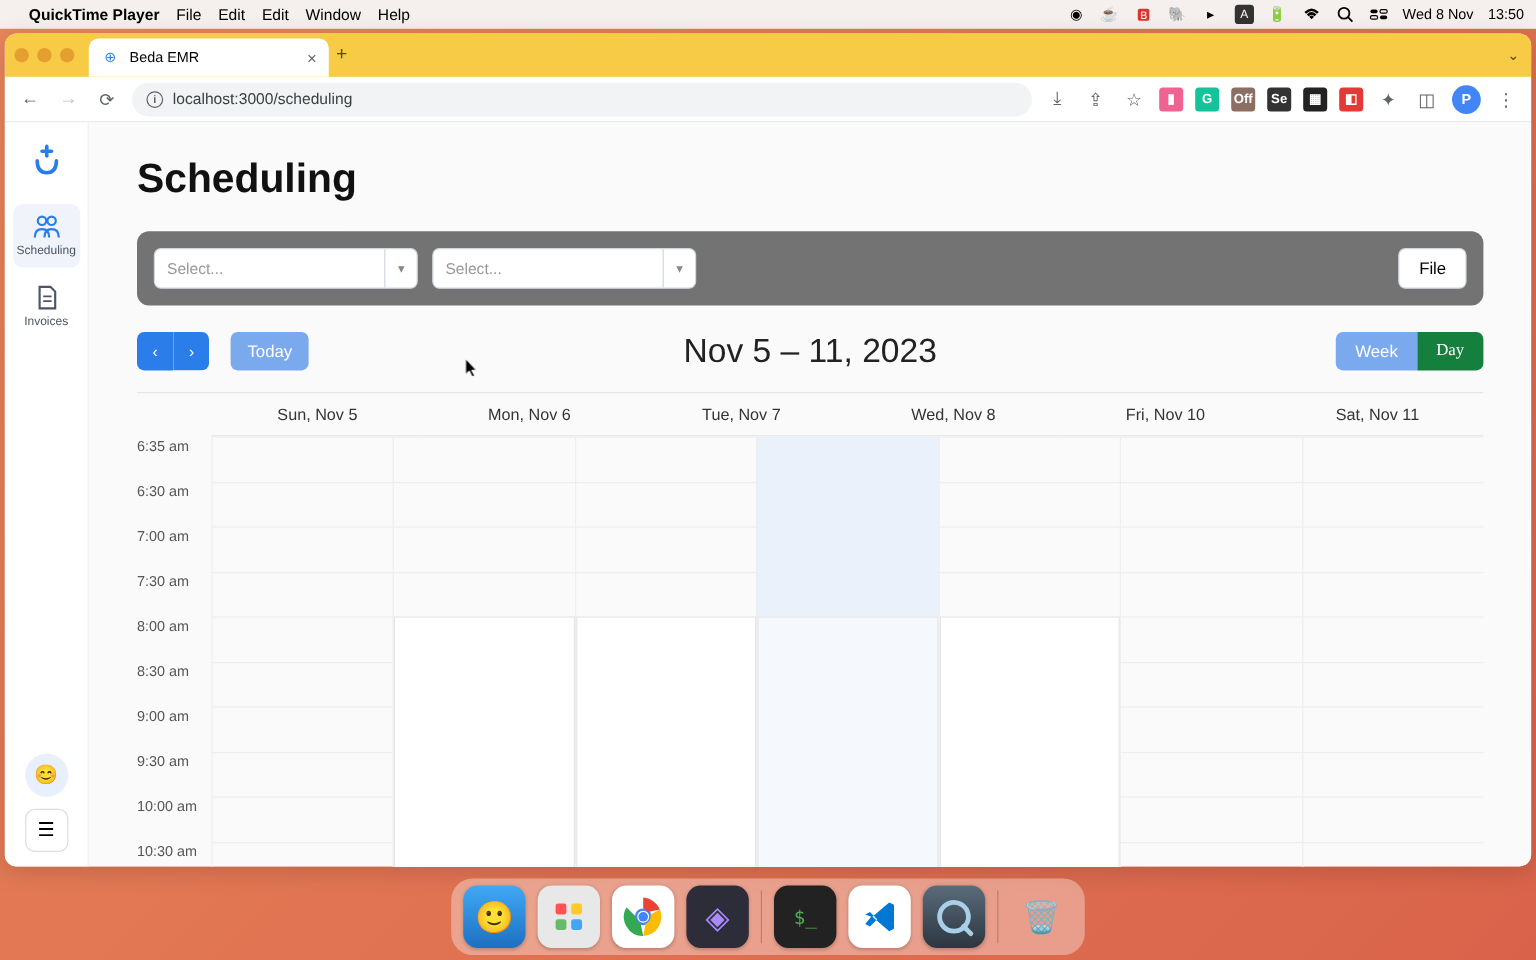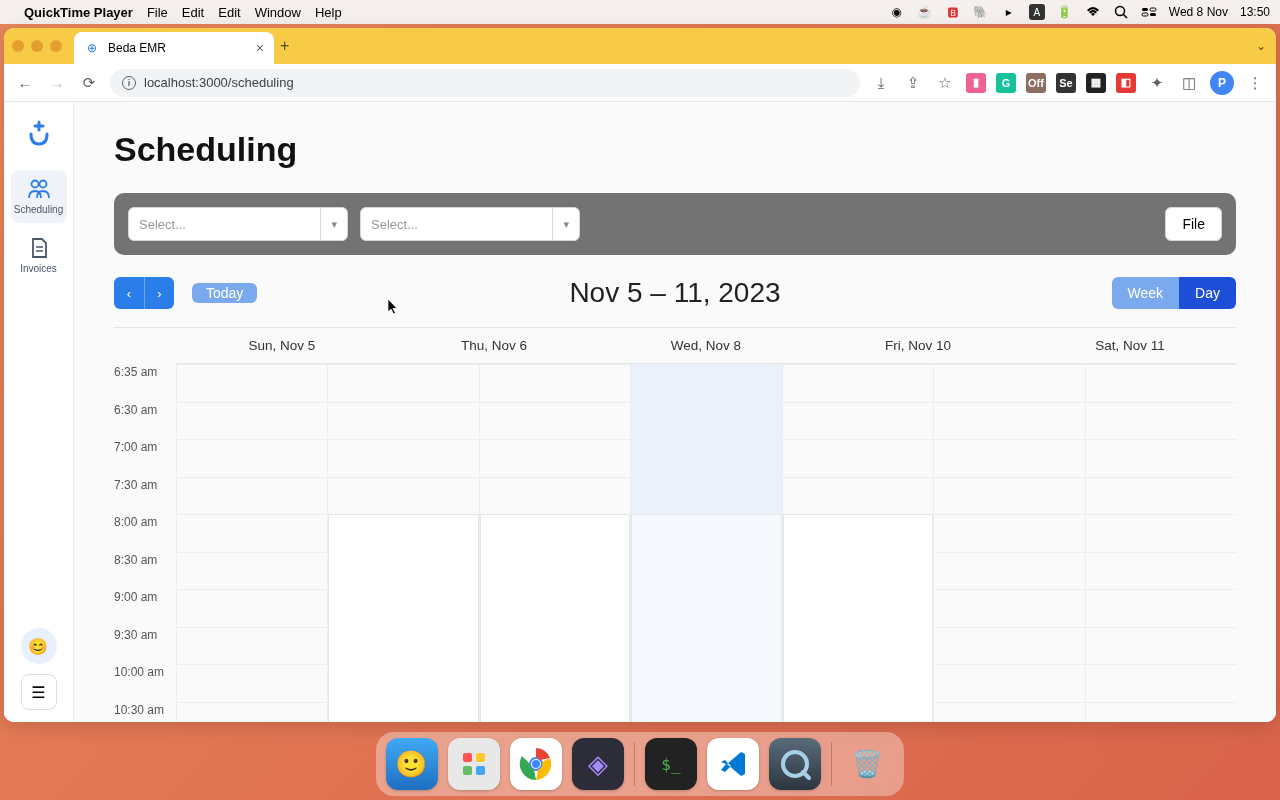--- a/index.html
+++ b/index.html
@@ -41,26 +41,26 @@
 .page-title { font-size: 34px; font-weight: 600; color: #111; margin-bottom: 24px; }
 .filter-bar { background: #737373; border-radius: 10px; padding: 14px; display: flex; align-items: center; gap: 12px; }
 .select { background: #fff; border: 1px solid #d0d7de; border-radius: 6px; height: 34px; width: 220px; display: flex; align-items: center; padding: 0 10px; color: #999; font-size: 13px; position: relative; cursor: pointer; }
 .select .caret { margin-left: auto; border-left: 1px solid #d0d7de; padding-left: 10px; color: #888; font-size: 11px; height: 100%; display:flex; align-items:center; }
 .reset-btn { margin-left: auto; background: #fff; border: 1px solid #d0d7de; border-radius: 6px; height: 34px; padding: 0 16px; font-size: 14px; cursor: pointer; }
 .cal-controls { display: flex; align-items: center; margin-top: 22px; gap: 18px; position: relative; }
 .nav-group { display: flex; }
 .nav-btn { width: 30px; height: 32px; background: #2b7de9; color: #fff; display: flex; align-items: center; justify-content: center; font-size: 13px; cursor: pointer; }
 .nav-btn:first-child { border-radius: 6px 0 0 6px; }
 .nav-btn:last-child { border-radius: 0 6px 6px 0; border-left: 1px solid rgba(255,255,255,0.3); }
-.today-btn { background: #7aa9ee; color: #fff; border-radius: 6px; height: 20px; padding: 0 14px; display: flex; align-items: center; font-size: 14px; cursor: pointer; }
+.today-btn { background: #7aa9ee; color: #fff; border-radius: 6px; height: 32px; padding: 0 14px; display: flex; align-items: center; font-size: 14px; cursor: pointer; }
 .range-title { position: absolute; left: 50%; transform: translateX(-50%); font-size: 28px; color: #222; }
 .view-group { margin-left: auto; display: flex; border-radius: 13px; }
 .view-btn { height: 32px; padding: 0 16px; display: flex; align-items: center; font-size: 14px; cursor: pointer; color: #fff; }
 .view-btn.week { background: #7aa9ee; border-radius: 6px 0 0 6px; }
-.view-btn.day { background: #1d4ed8; border-radius: 0 6px 6px 0; }
+.view-btn.day { background: #15803d; border-radius: 0 6px 6px 0; font-family: Liberation Serif, serif; }
 .calendar { margin-top: 18px; border-top: 1px solid #e5e5e5; }
 .day-header { display: flex; }
 .time-gutter-h { width: 62px; }
 .day-col-h { flex: 1; text-align: center; padding: 10px 0; font-size: 13.5px; color: #333; border-bottom: 1px solid #e5e5e5; }
 .cal-body { display: flex; position: relative; }
 .time-gutter { width: 62px; }
 .time-slot { height: 37.5px; font-size: 12px; color: #555; text-align: right; padding-right: 8px; display: flex; align-items: flex-start; border-top: 1px solid transparent; }
 .grid { flex: 1; display: flex; position: relative; }
 .day-col { flex: 1; border-left: 1px solid #eee; position: relative; }
 .day-col.today { background: #eaf1fb; }
@@ -212,21 +212,22 @@
         <div class="view-group">
           <div class="view-btn week">Week</div>
           <div class="view-btn day">Day</div>
         </div>
       </div>
 
       <div class="calendar">
         <div class="day-header">
           <div class="time-gutter-h"></div>
           <div class="day-col-h">Sun, Nov 5</div>
-          <div class="day-col-h">Thu, Nov 6</div>
+          <div class="day-col-h">Mon, Nov 6</div>
+          <div class="day-col-h">Tue, Nov 7</div>
           <div class="day-col-h">Wed, Nov 8</div>
           <div class="day-col-h">Fri, Nov 10</div>
           <div class="day-col-h">Sat, Nov 11</div>
         </div>
         <div class="cal-body">
           <div class="time-gutter">
             <div class="time-slot">6:35 am</div>
             <div class="time-slot">6:30 am</div>
             <div class="time-slot">7:00 am</div>
             <div class="time-slot">7:30 am</div>

